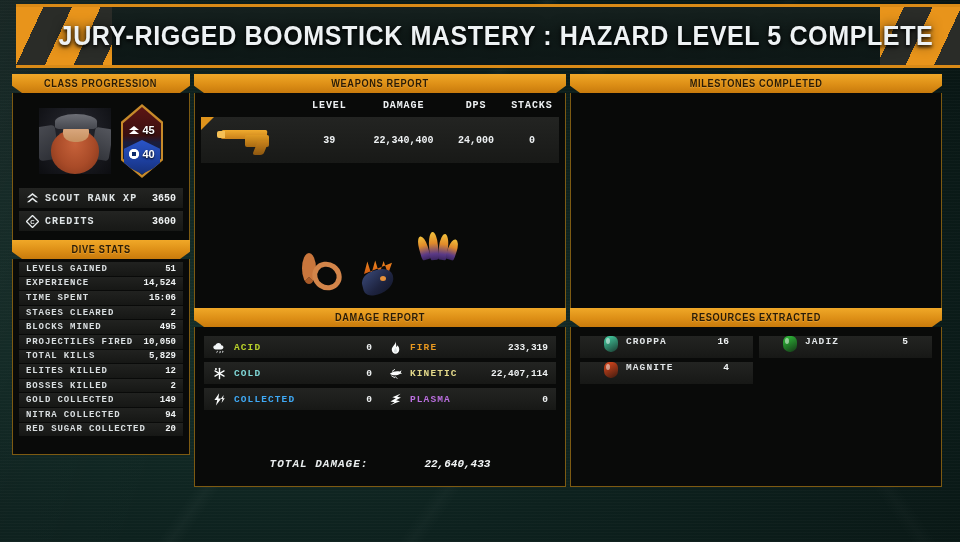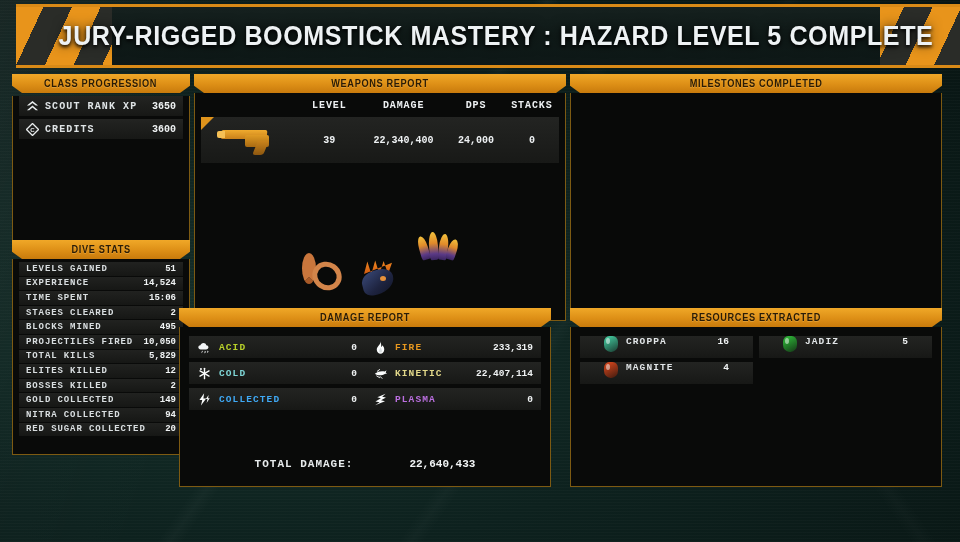--- a/index.html
+++ b/index.html
@@ -260,21 +260,21 @@
   .claws i:nth-child(1){ left:1px; transform:rotate(-16deg); height:24px;}
   .claws i:nth-child(2){ left:11px; transform:rotate(-4deg); }
   .claws i:nth-child(3){ left:21px; transform:rotate(7deg); height:26px;}
   .claws i:nth-child(4){ left:30px; transform:rotate(18deg); height:21px;}
 
   
   #milestones-panel{ left:570px; top:74px; width:372px; }
   #milestones-panel .panel-body{ height:228px; }
 
   
-  #damage-panel{ left:179px; top:308px; width:372px; }
+  #damage-panel{ left:194px; top:308px; width:372px; }
   #damage-panel .panel-body{ height:160px; }
   .dmg-grid{
     display:grid; grid-template-columns:1fr 1fr; gap:4px 0;
     padding:9px 9px 0 9px;
   }
   .dmg-cell{
     display:flex; align-items:center; height:22px; padding:0 8px; gap:7px;
     background:linear-gradient(180deg,#232422 0%,#171816 100%);
   }
   .dmg-cell .nm{
@@ -282,21 +282,21 @@
     font-family:"Liberation Mono", monospace;
   }
   .dmg-cell .vv{
     font-size:9.5px; font-weight:bold; color:#eff2f3;
     font-family:"Liberation Mono", monospace;
   }
   .dmg-ic{ width:15px;height:15px; flex:none; position:relative; }
 
   .total-row{
     position:absolute; left:0; right:0; bottom:16px;
-    display:flex; align-items:center; justify-content:center; gap:56px;
+    display:flex; align-items:center; justify-content:center; gap:56px;font-style:italic;
   }
   .total-row .tl{
     font-size:11px; font-weight:bold; letter-spacing:1px; color:#e7ebec;
     font-family:"Liberation Mono", monospace;
   }
   .total-row .tv{
     font-size:11px; font-weight:bold; color:#f2f5f6;
     font-family:"Liberation Mono", monospace;
   }
 
@@ -355,20 +355,41 @@
     <div class="edge-top"></div>
     <div class="edge-bot"></div>
     <h1>JURY-RIGGED BOOMSTICK MASTERY : HAZARD LEVEL 5 COMPLETE</h1>
   </div>
 
   <div class="panel" id="class-panel">
     <div class="panel-head">
       <span>CLASS PROGRESSION</span>
     </div>
     <div class="panel-body">
+      <div class="portrait-row">
+        <div class="portrait">
+          <div class="pack"></div>
+          <div class="pack2"></div>
+          <div class="beard"></div>
+          <div class="face"></div>
+          <div class="helm"></div>
+        </div>
+        <div class="rank-hex">
+          <div class="inner"></div>
+          <div class="cube"></div>
+          <div class="rank-line top">
+            <span class="chev-ic"></span>
+            <span>45</span>
+          </div>
+          <div class="rank-line bot">
+            <span class="dot-ic"></span>
+            <span>40</span>
+          </div>
+        </div>
+      </div>
 
       <div class="stat-bar">
         <span class="ic">
           <svg viewBox="0 0 14 14" width="13" height="13">
               <path d="M7 1 L13 6 L10.5 6 L7 3.2 L3.5 6 L1 6 Z" fill="#e9edee"></path>
               <path d="M7 6 L13 11 L10.5 11 L7 8.2 L3.5 11 L1 11 Z" fill="#e9edee"></path>
             </svg>
         </span>
         <span class="lbl">SCOUT RANK XP</span>
         <span class="val">3650</span>

